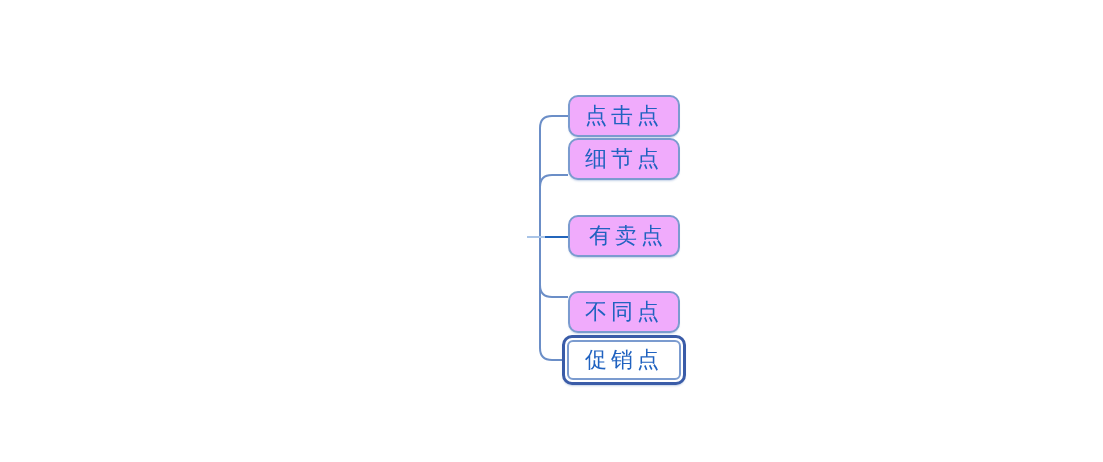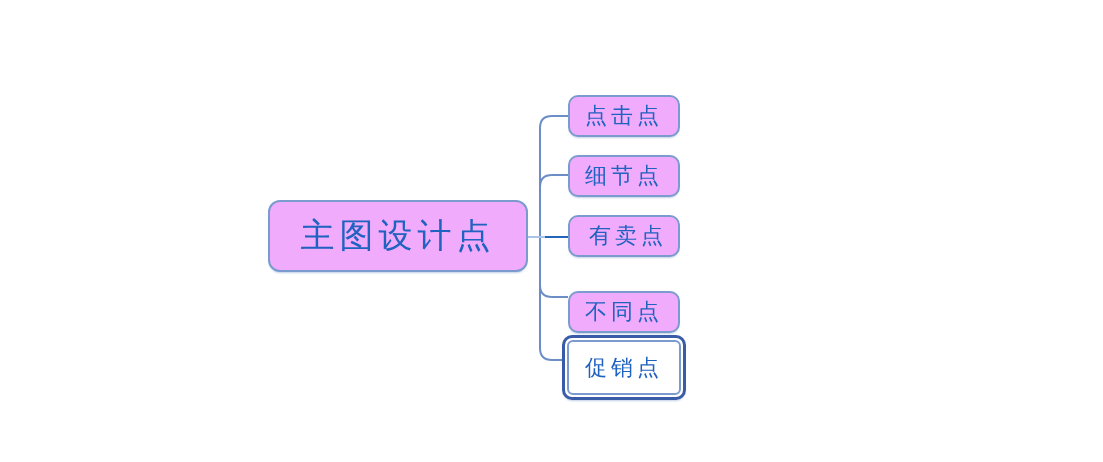--- a/index.html
+++ b/index.html
@@ -54,27 +54,27 @@
     letter-spacing:5px;
   }
   .subtopic{
     left:568px;
     width:112px;height:42px;
     border-radius:10px;
     font-size:22px;
     letter-spacing:4px;
   }
   .subtopic.pos1{top:95px;}
-  .subtopic.pos2{top:155px;}
+  .subtopic.pos2{top:138px;}
   .subtopic.pos3{top:215px;padding-left:8px;}
   .subtopic.pos4{top:291px;}
   .selected-outer{
     position:absolute;
     left:562px;top:335px;
-    width:124px;height:65px;
+    width:124px;height:50px;
     border:3px solid var(--selection-border);
     border-radius:10px;
     background:#fff;
     padding:2px;
     box-shadow:0 2px 2px -1px rgba(120,150,200,0.45);
   }
   .selected-inner{
     width:100%;height:100%;
     display:flex;
     align-items:center;
@@ -96,23 +96,20 @@
   <svg class="connectors" viewBox="0 0 1103 462" xmlns="http://www.w3.org/2000/svg">
     <path d="M 540 128 V 348"></path>
     <path d="M 540 128 Q 540 116 552 116 H 568"></path>
     <path d="M 540 187 Q 540 175 552 175 H 568"></path>
     <path class="light" d="M 527 237 H 546"></path>
     <path class="dark" d="M 545 237 H 568"></path>
     <path d="M 540 285 Q 540 297 552 297 H 568"></path>
     <path d="M 540 348 Q 540 360 552 360 H 562"></path>
   </svg>
 
-  <div class="topic root-topic">
-    <span class="label">主图设计点</span>
-  </div>
 
   <div class="topic subtopic pos1">
     <span class="label">点击点</span>
   </div>
 
   <div class="topic subtopic pos2">
     <span class="label">细节点</span>
   </div>
 
   <div class="topic subtopic pos3">

